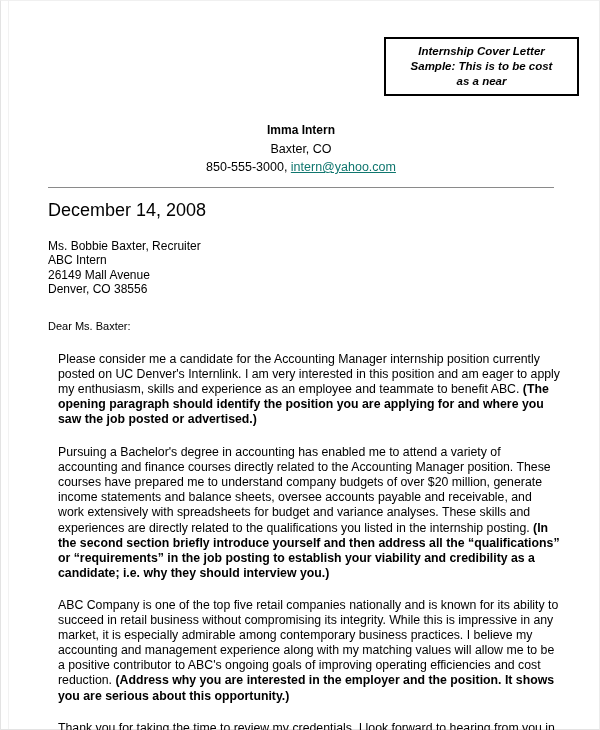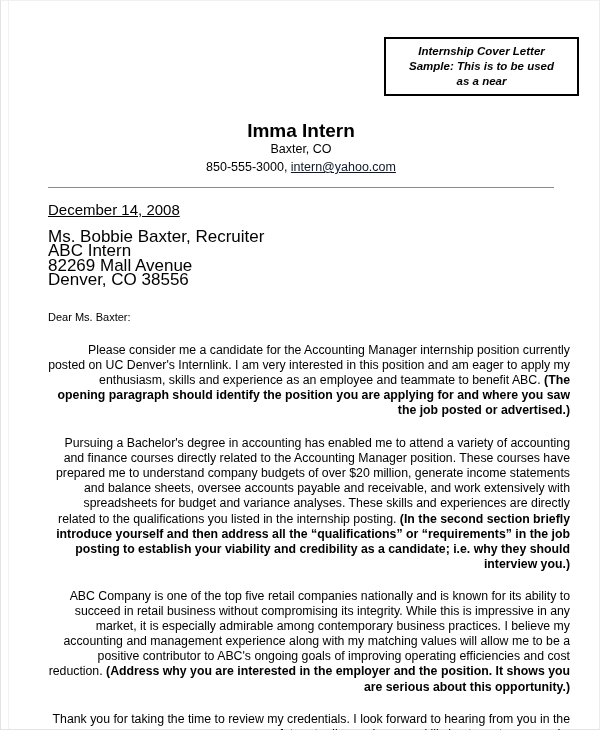--- a/index.html
+++ b/index.html
@@ -62,86 +62,85 @@
   
   .letterhead {
     position: absolute;
     left: 47px;
     top: 120px;
     width: 506px;
     text-align: center;
   }
   .lh-name {
     font-weight: bold;
-    font-size: 19px;
+    font-size: 12px;
     line-height: 19px;
   }
   .lh-line {
     font-size: 12.5px;
     line-height: 18px;
   }
   .email-link {
-    color: #0f172a;
+    color: #0f766e;
     text-decoration: underline;
   }
 
   .divider {
     position: absolute;
     left: 47px;
     top: 186px;
     width: 506px;
     height: 0;
     border-top: 1px solid #8a8a8a;
   }
 
   
   .body-wrap {
     position: absolute;
     left: 47px;
     top: 201px;
     width: 522px;
   }
   .date {
-    font-size: 15px;
+    font-size: 18px;
     line-height: 16px;
-    text-decoration: underline;
   }
   .addr {
-    margin-top: 12px;
-    font-size: 17px;
+    margin-top: 21px;
+    font-size: 12px;
     line-height: 14.4px;
   }
   .salutation {
     margin-top: 21px;
     font-size: 11px;
     line-height: 16px;
   }
   p.para {
-    margin: 0;
+    margin: 10px;
     margin-top: 18px;
     font-size: 12.3px;
     line-height: 15.1px;
-    text-align: right;
+    text-align: left;
   }
   p.para.tight {
     margin-top: 17px;
   }
   b.note {
     font-weight: bold;
   }
 </style>
 </head>
 <body>
 
 <div id="page">
 
   <div class="callout-box">
     <div class="callout-text">
       <span>Internship Cover Letter</span><br>
-      <span>Sample: This is to be used</span><br>
+      <span>Sample: This is to be cost</span><br>
       <span>as a near</span>
     </div>
   </div>
 
   <div class="letterhead">
     <div class="lh-name">Imma Intern</div>
     <div class="lh-line">Baxter, CO</div>
     <div class="lh-line">
       <span>850-555-3000,</span>
       <a class="email-link" href="#">intern@yahoo.com</a>
@@ -150,21 +149,21 @@
 
   <div class="divider"></div>
 
   <div class="body-wrap">
 
     <div class="date">December 14, 2008</div>
 
     <div class="addr">
       <div>Ms. Bobbie Baxter, Recruiter</div>
       <div>ABC Intern</div>
-      <div>82269 Mall Avenue</div>
+      <div>26149 Mall Avenue</div>
       <div>Denver, CO 38556</div>
     </div>
 
     <div class="salutation">Dear Ms. Baxter:</div>
 
     <p class="para"><span>Please consider me a candidate for the Accounting Manager internship position currently posted on UC Denver's Internlink.  I am very interested in this position and am eager to apply my enthusiasm, skills and experience as an employee and teammate to benefit ABC.</span><b class="note"> (The opening paragraph should identify the position you are applying for and where you saw the job posted or advertised.)</b></p>
 
     <p class="para"><span>Pursuing a Bachelor's degree in accounting has enabled me to attend a variety of accounting and finance courses directly related to the Accounting Manager position.  These courses have prepared me to understand company budgets of over $20 million, generate income statements and balance sheets, oversee accounts payable and receivable, and work extensively with spreadsheets for budget and variance analyses.  These skills and experiences are directly related to the qualifications you listed in the internship posting. </span><b class="note"> (In the second section briefly introduce yourself and then address all the “qualifications” or “requirements” in the job posting to establish your viability and credibility as a candidate;  i.e. why they should interview you.)</b></p>
 
     <p class="para tight"><span>ABC Company is one of the top five retail companies nationally and is known for its ability to succeed in retail business without compromising its integrity.  While this is impressive in any market, it is especially admirable among contemporary business practices.  I believe my accounting and management experience along with my matching values will allow me to be a positive contributor to ABC's ongoing goals of improving operating efficiencies and cost reduction. </span><b class="note"> (Address why you are interested in the employer and the position.  It shows you are serious about this opportunity.)</b></p>

